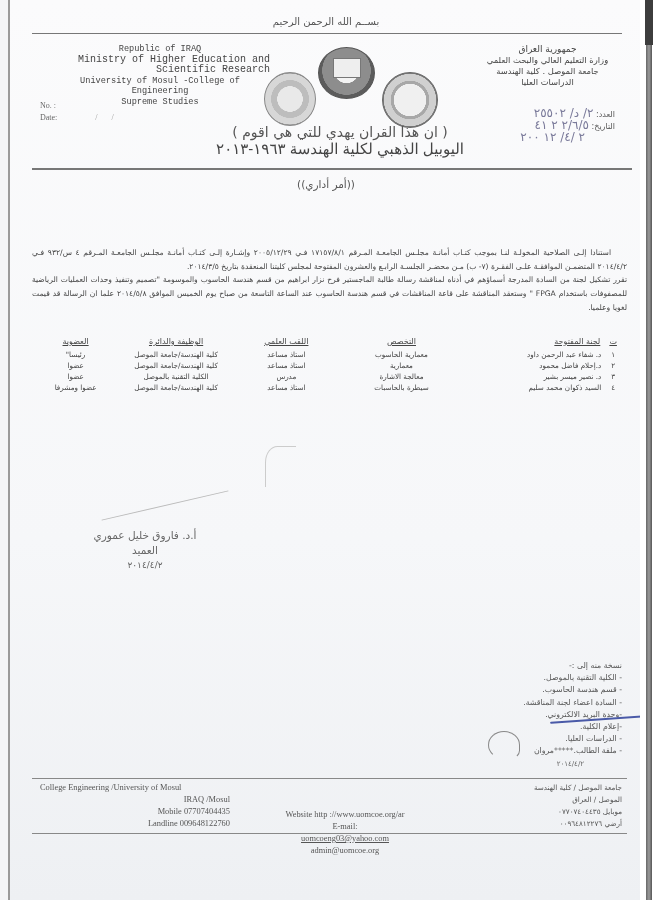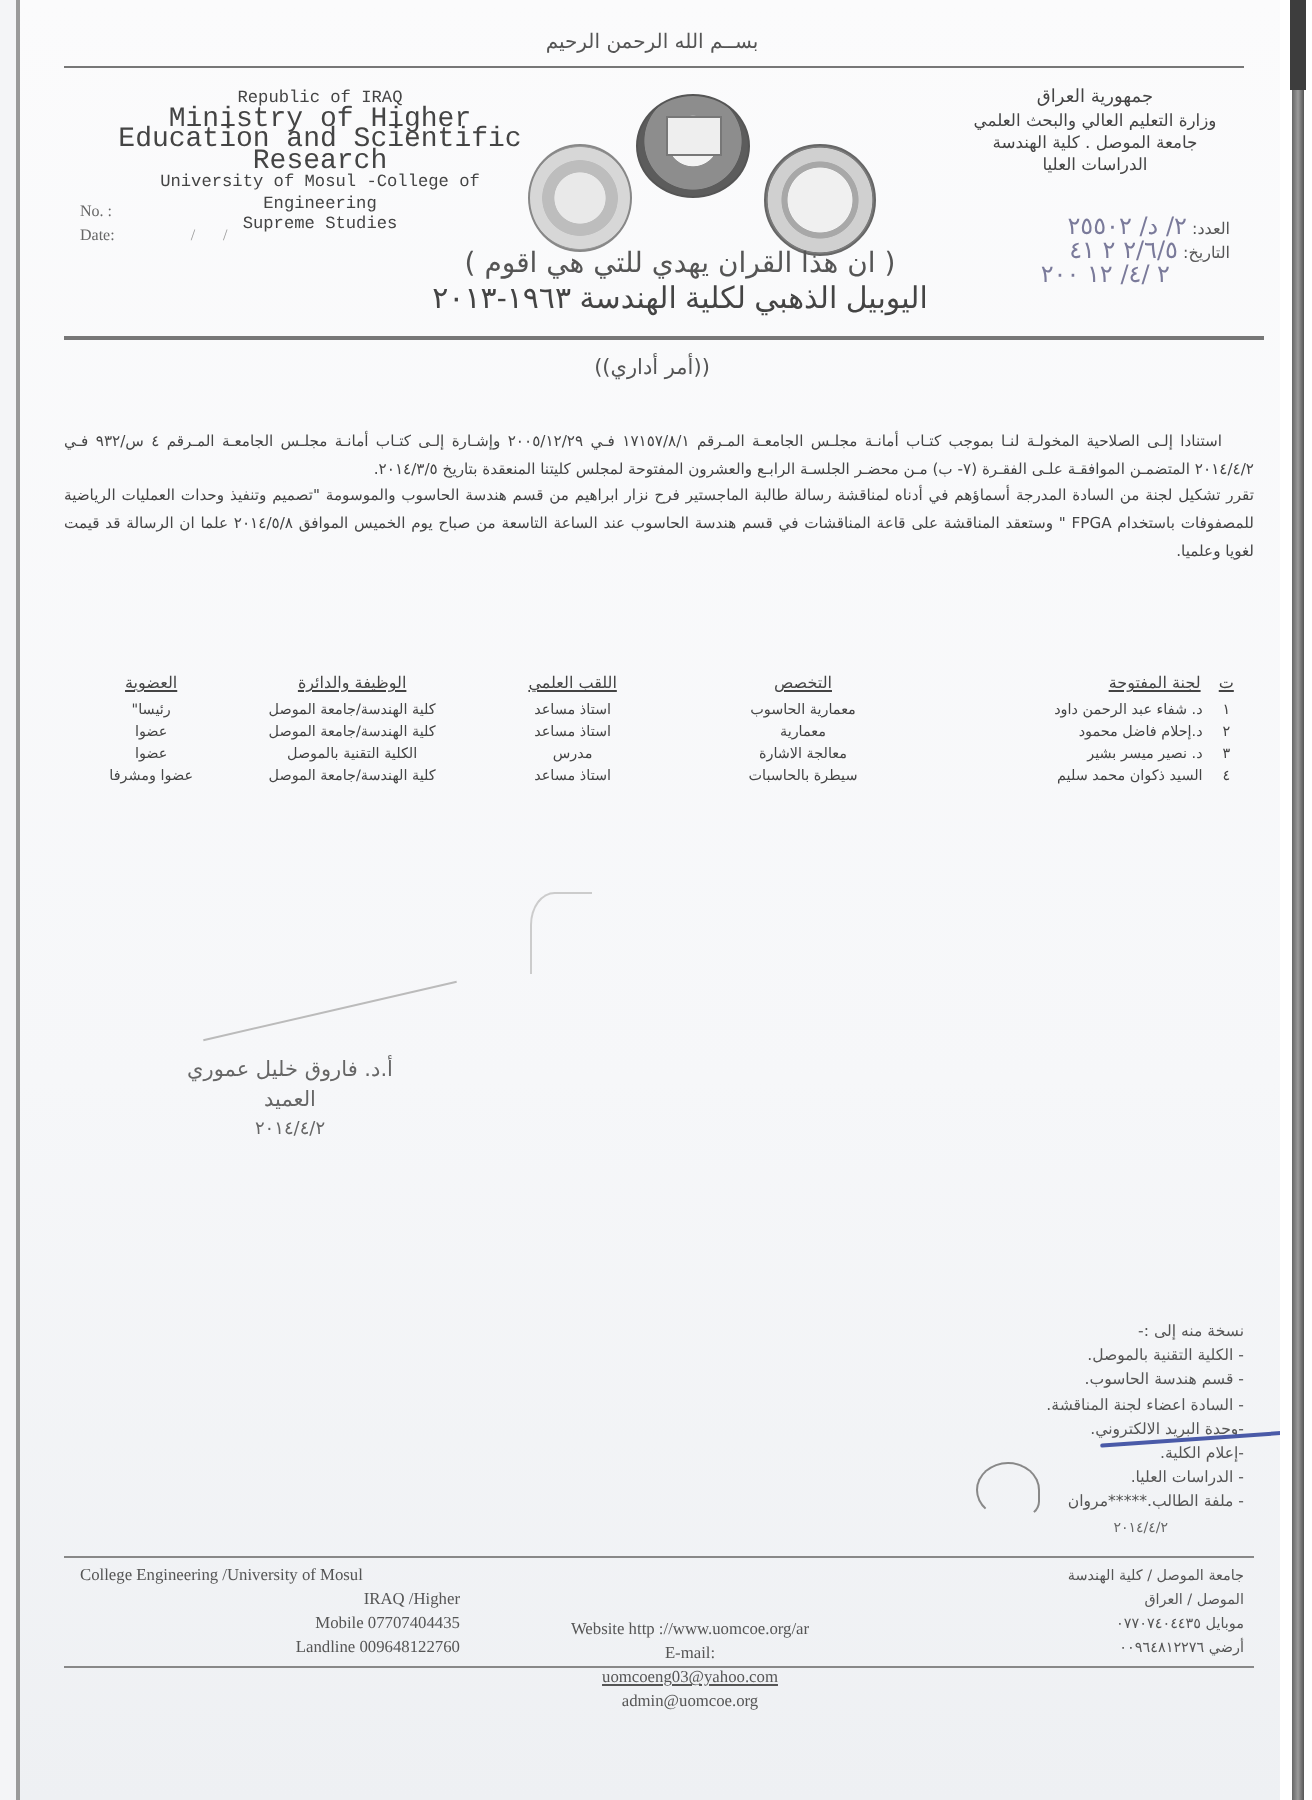--- a/index.html
+++ b/index.html
@@ -30,21 +30,21 @@
   .basmala {
     left: 0; width: 632px; top: 16px; text-align: center;
     font-family: "DejaVu Sans", sans-serif; font-size: 10px; color: #555;
   }
   .hr-top { left: 22px; width: 590px; top: 33px; height: 1px; background: #777; }
   .en-head {
     left: 40px; top: 44px; width: 220px; text-align: center;
     font-size: 8.6px; line-height: 10.5px; color: #444;
     font-family: Liberation Mono, monospace;
   }
-  .en-head .l2 { font-size: 14px; }
+  .en-head .l2 { font-size: 10px; text-align: right; }
   .ar-head {
     left: 475px; top: 44px; width: 125px; text-align: center; direction: rtl;
     font-family: "DejaVu Sans", sans-serif; font-size: 8.4px; line-height: 11px; color: #444;
   }
   .ar-head .t1 { font-size: 9px; }
   .noDate {
     left: 30px; top: 100px; font-size: 8px; line-height: 12px; color: #666;
     font-family: "Liberation Serif", serif;
   }
   .noDate .slashes { margin-left: 38px; color: #999; letter-spacing: 6px; }
@@ -86,21 +86,21 @@
   .hr-mid { left: 22px; width: 600px; top: 168px; height: 2px; background: #777; }
   .order {
     left: 0; width: 632px; top: 178px; text-align: center; direction: rtl;
     font-family: "DejaVu Sans", sans-serif; font-size: 10.5px; color: #555;
   }
   .body-text {
     left: 22px; top: 214px; width: 595px; direction: rtl; text-align: justify;
     font-family: "DejaVu Sans", sans-serif; font-size: 7.6px; line-height: 13.7px; color: #444;
   }
   .body-text p { margin: 0; }
-  .body-text .indent { text-indent: 16px; }
+  .body-text .indent { text-indent: 16px; margin-top: 32px; }
   .committee {
     left: 30px; top: 336px; width: 585px; direction: rtl;
     font-family: "DejaVu Sans", sans-serif; font-size: 7.2px; color: #444;
   }
   .committee table { width: 100%; border-collapse: collapse; }
   .committee th {
     font-weight: normal; text-decoration: underline; font-size: 8px; padding-bottom: 3px;
   }
   .committee td { padding: 0; line-height: 11px; text-align: center; }
   .committee .c-num { width: 22px; text-align: center; }
@@ -271,21 +271,21 @@
     <div>- ملفة الطالب.*****مروان</div>
     <div class="cdate">٢٠١٤/٤/٢</div>
   </div>
   <div class="abs pen-line"></div>
   <div class="abs init-sig"></div>
 
   <div class="abs hr-foot1"></div>
 
   <div class="abs foot-en">
     <div class="lead">College Engineering  /University of Mosul</div>
-    <div>IRAQ    /Higher</div>
+    <div>IRAQ    /Mosul</div>
     <div>Mobile 07707404435</div>
     <div>Landline 009648122760</div>
   </div>
 
   <div class="abs foot-mid">
     <div>Website   http ://www.uomcoe.org/ar</div>
     <div>E-mail:</div>
     <div class="email1">uomcoeng03@yahoo.com</div>
     <div>admin@uomcoe.org</div>
   </div>

